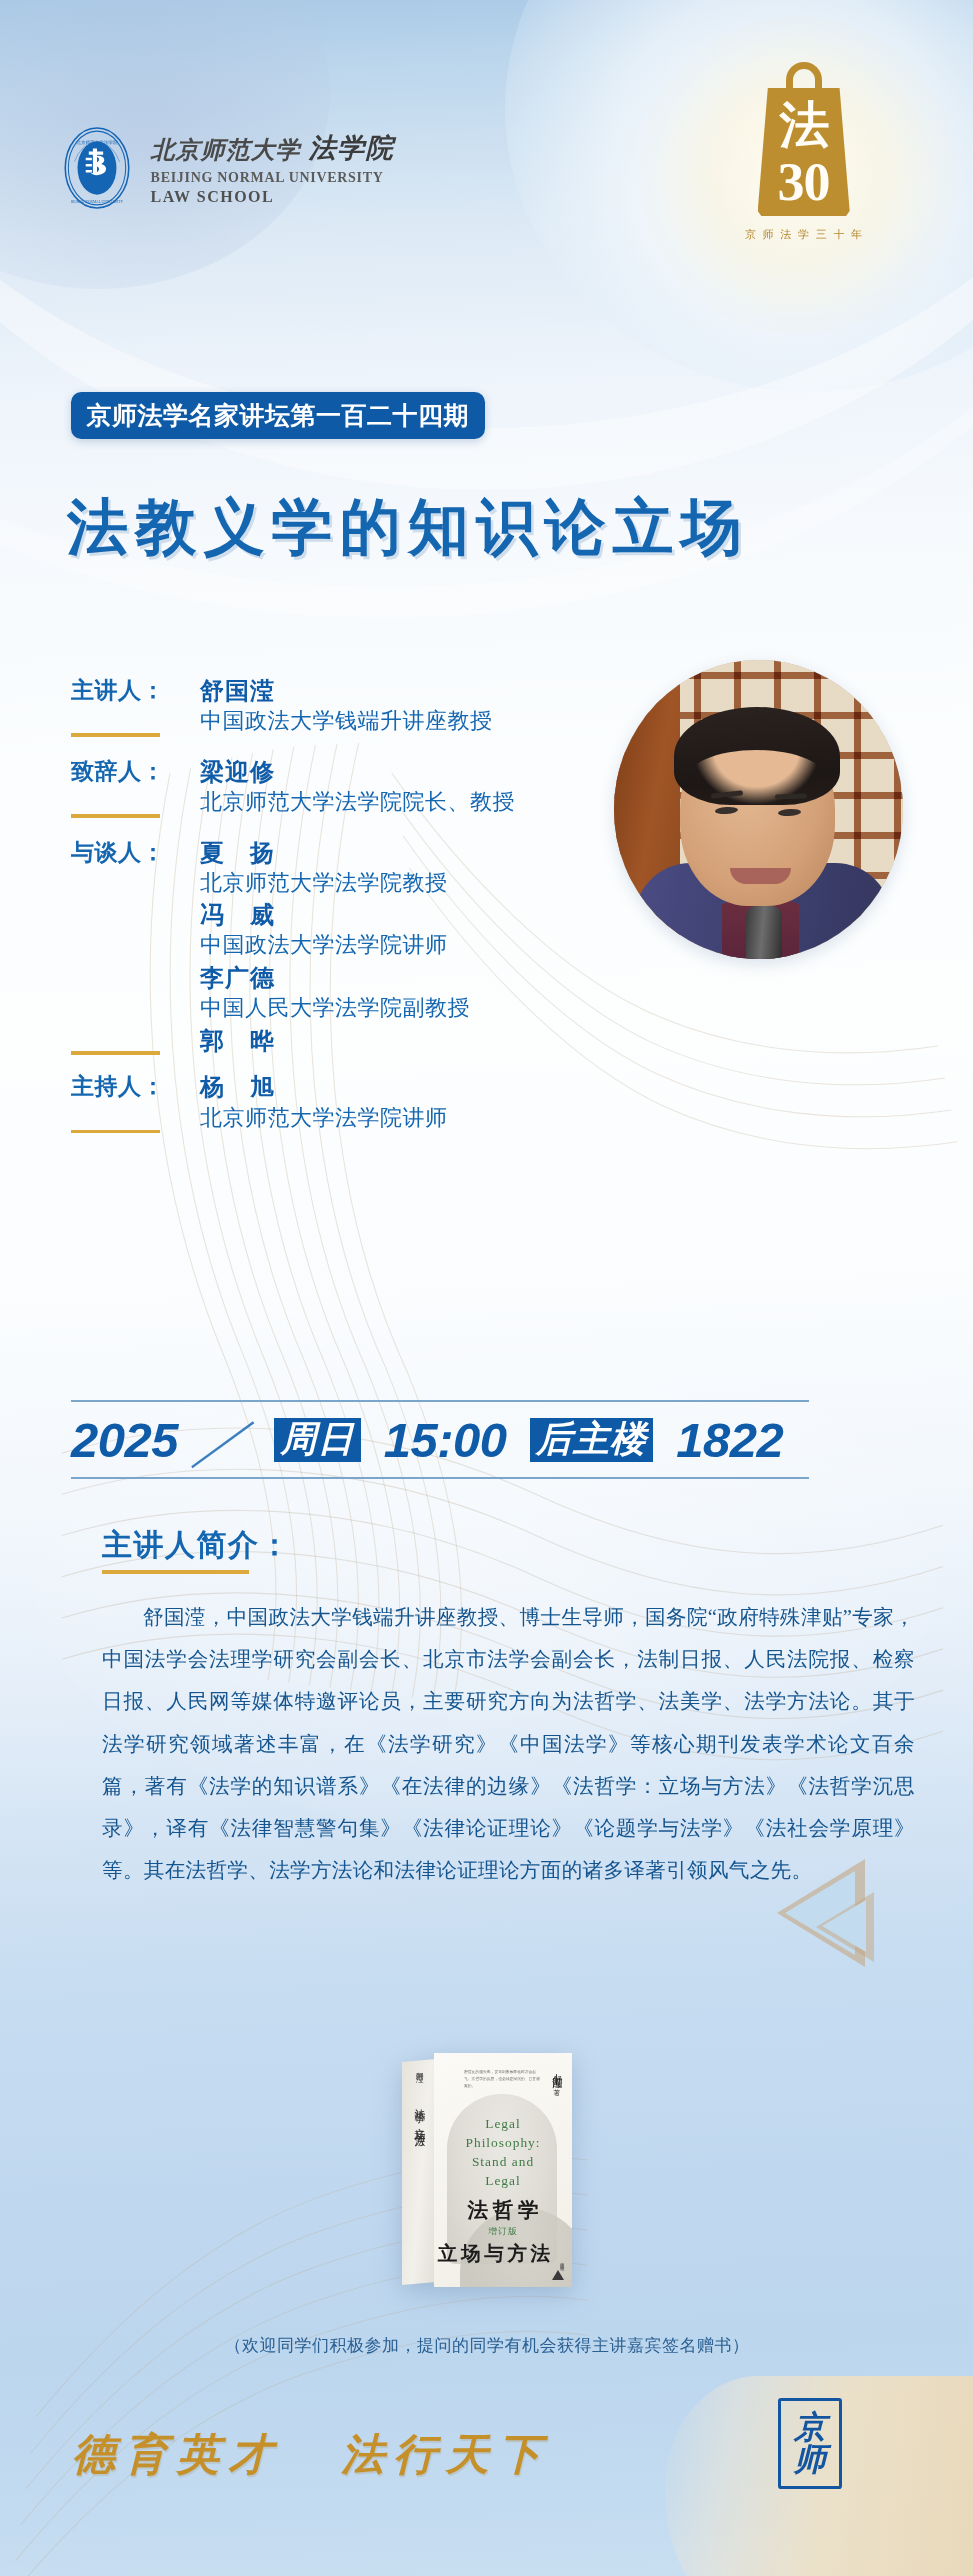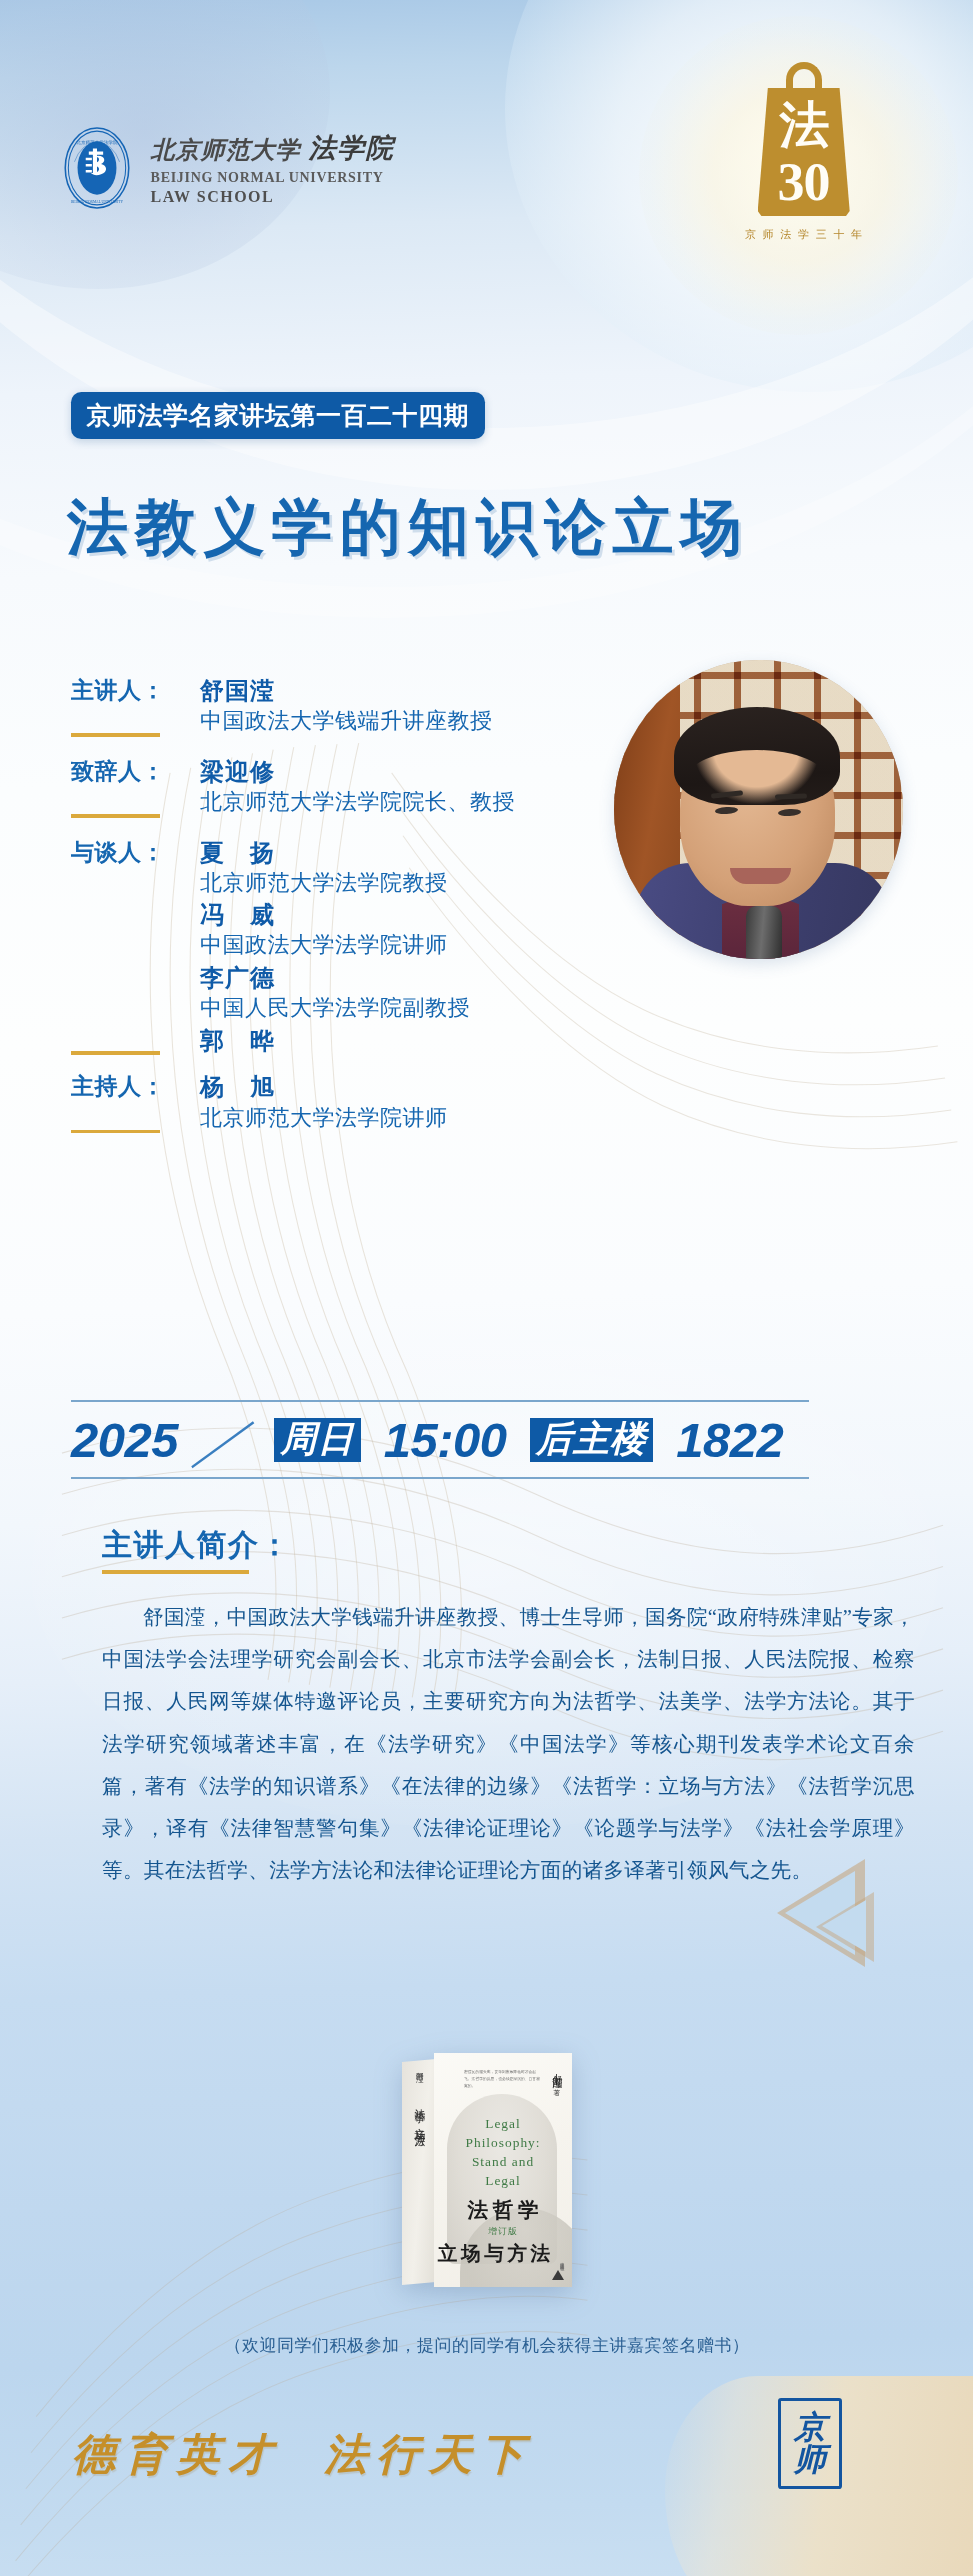--- a/index.html
+++ b/index.html
@@ -419,21 +419,21 @@
   #bottom { position: absolute; left: 0; top: 2391px; width: 974px; height: 206px; }
   #bottom .beige {
     position: absolute; right: 0; top: -15.5px; width: 309px; height: 227px;
     background: linear-gradient(100deg,
        rgba(235,232,222,0) 0%, rgba(238,230,212,.55) 22%,
        rgba(238,225,198,.92) 52%, rgba(234,216,184,.96) 100%);
     border-radius: 60% 0 0 40% / 100% 0 0 100%;
   }
   #slogan {
     position: absolute; left: 72px; top: 35px;
-    display: flex; align-items: center; gap: 43px;
+    display: flex; align-items: center; gap: 60px;
   }
   #slogan span {
     font-size: 43px; font-weight: 700; color: #c58f2a;
     letter-spacing: 9.3px; font-style: italic;
     font-family: "Liberation Serif", "DejaVu Serif", serif;
     text-shadow: 1px 1.5px 1px rgba(150,110,40,.18);
   }
   #jingshi-seal {
     position: absolute; left: 778px; top: 7.2px;
     width: 64px; height: 91px;

